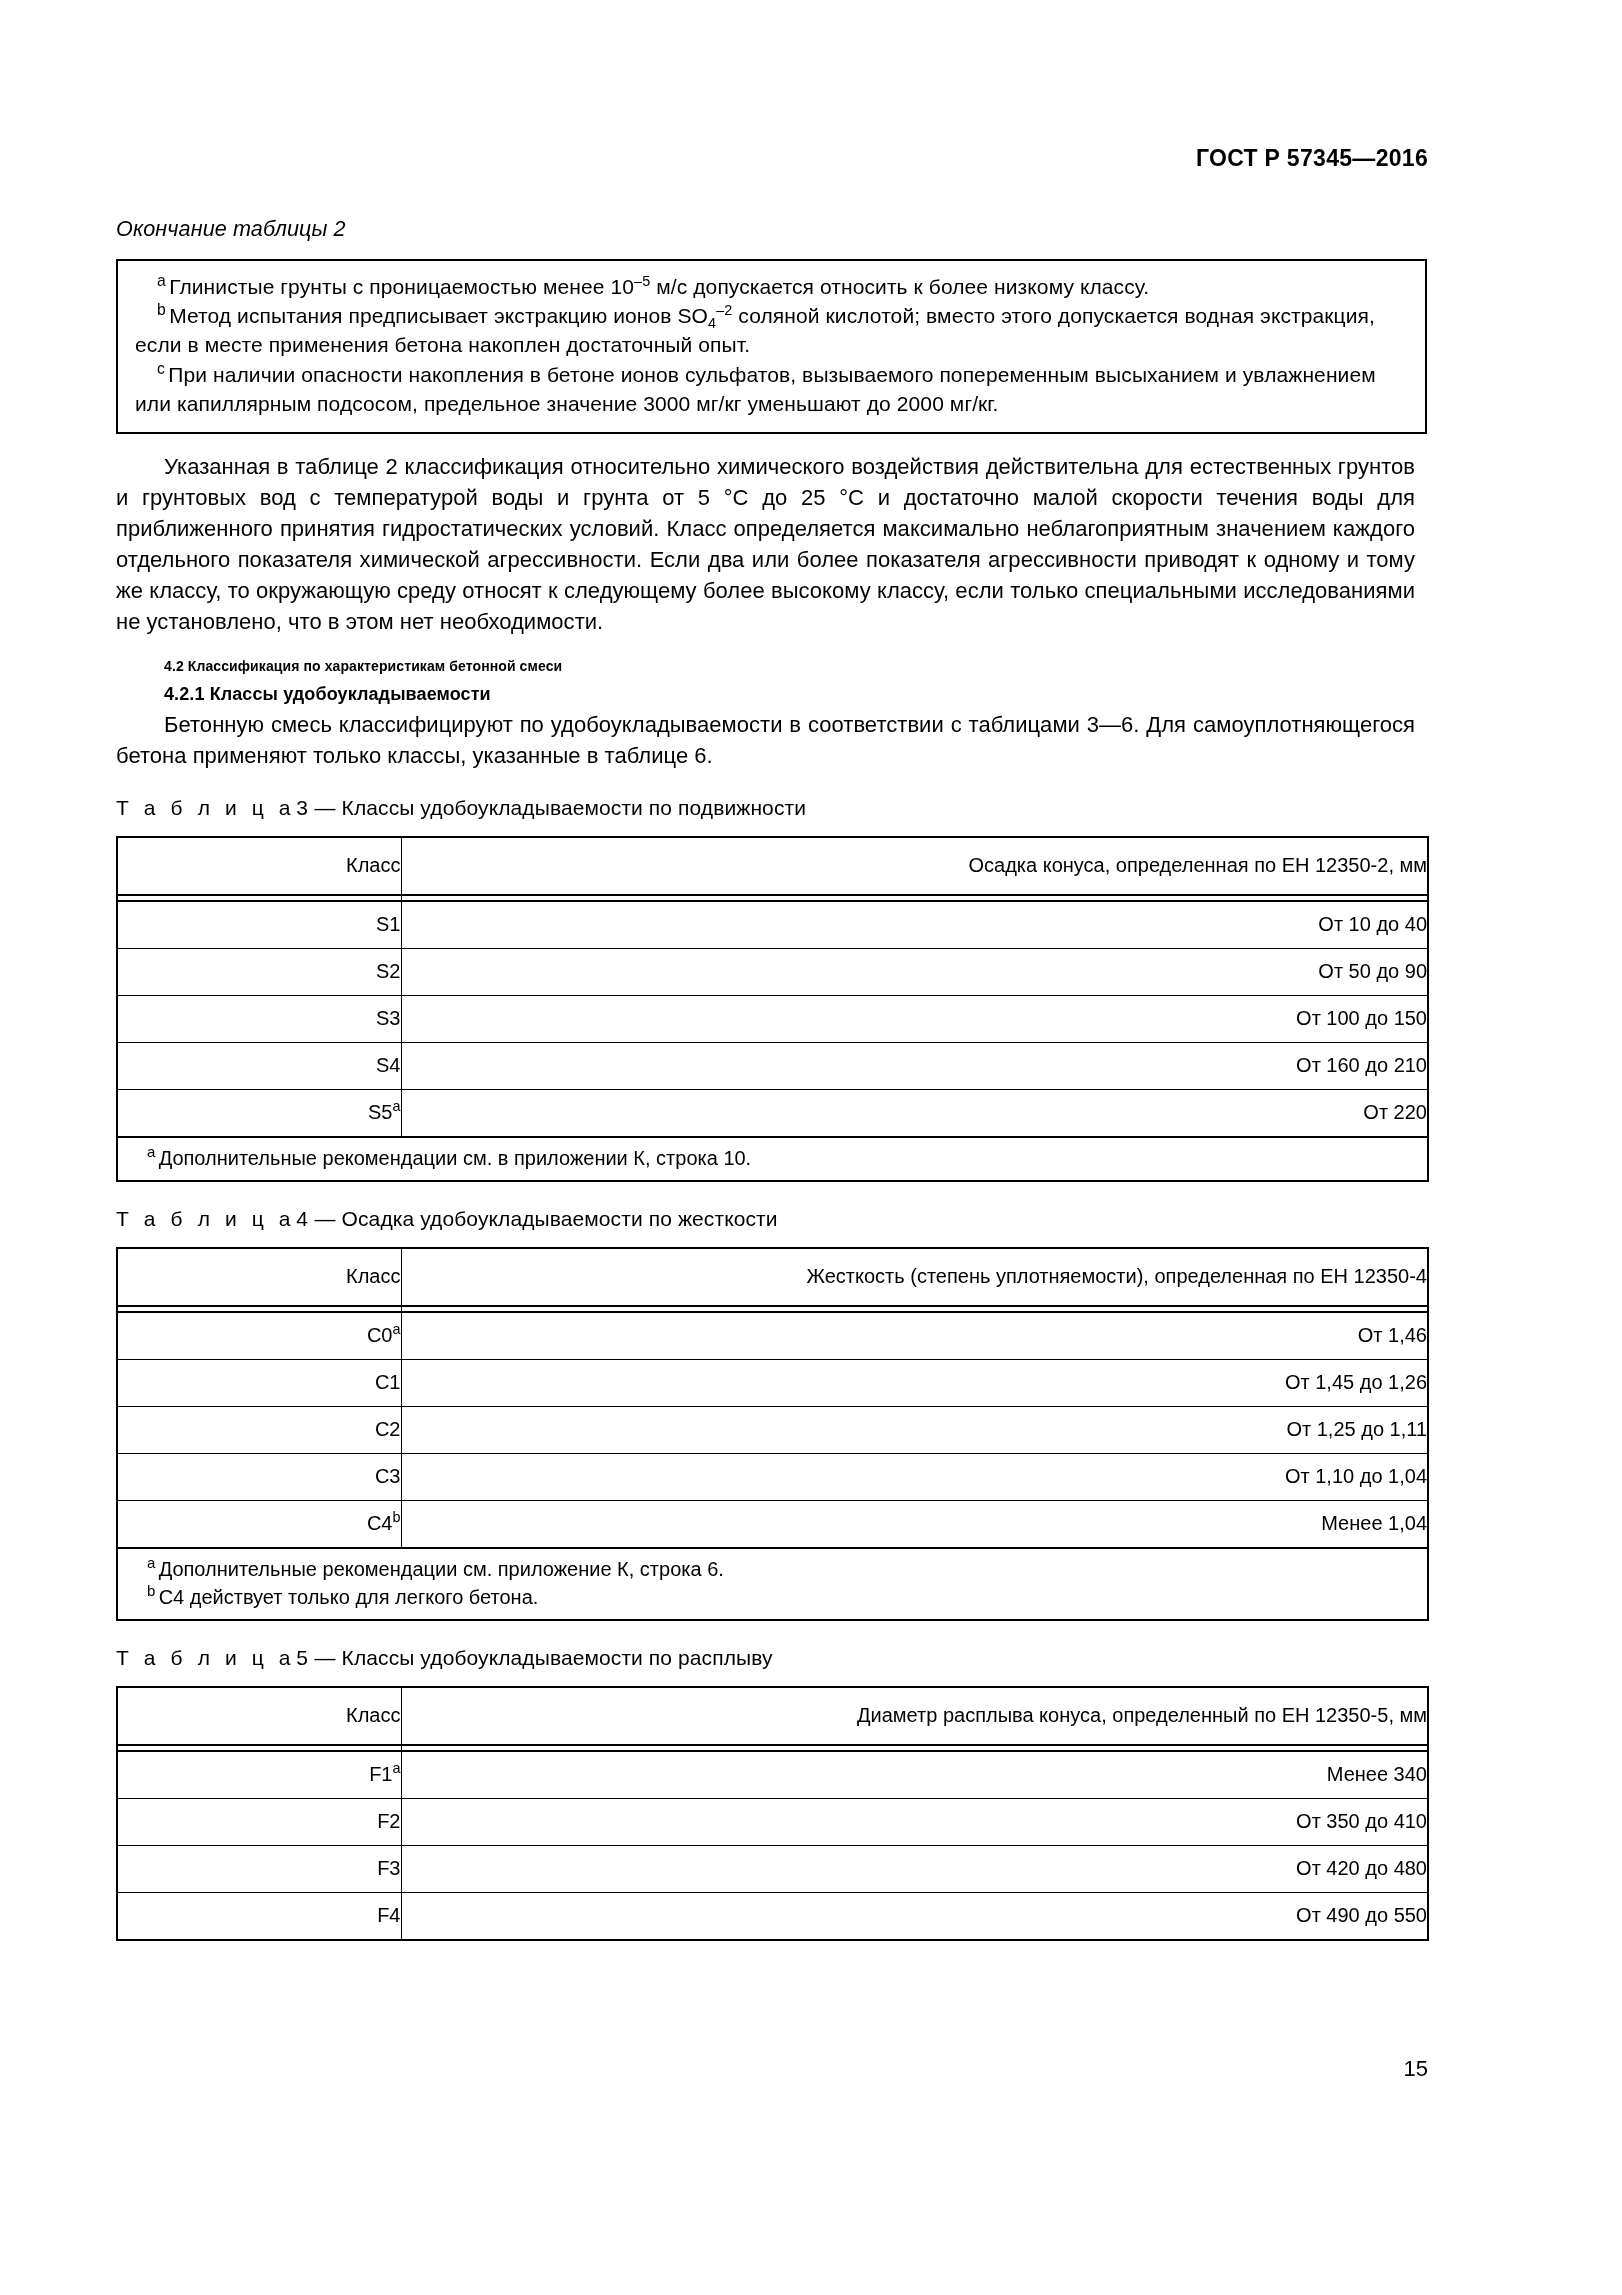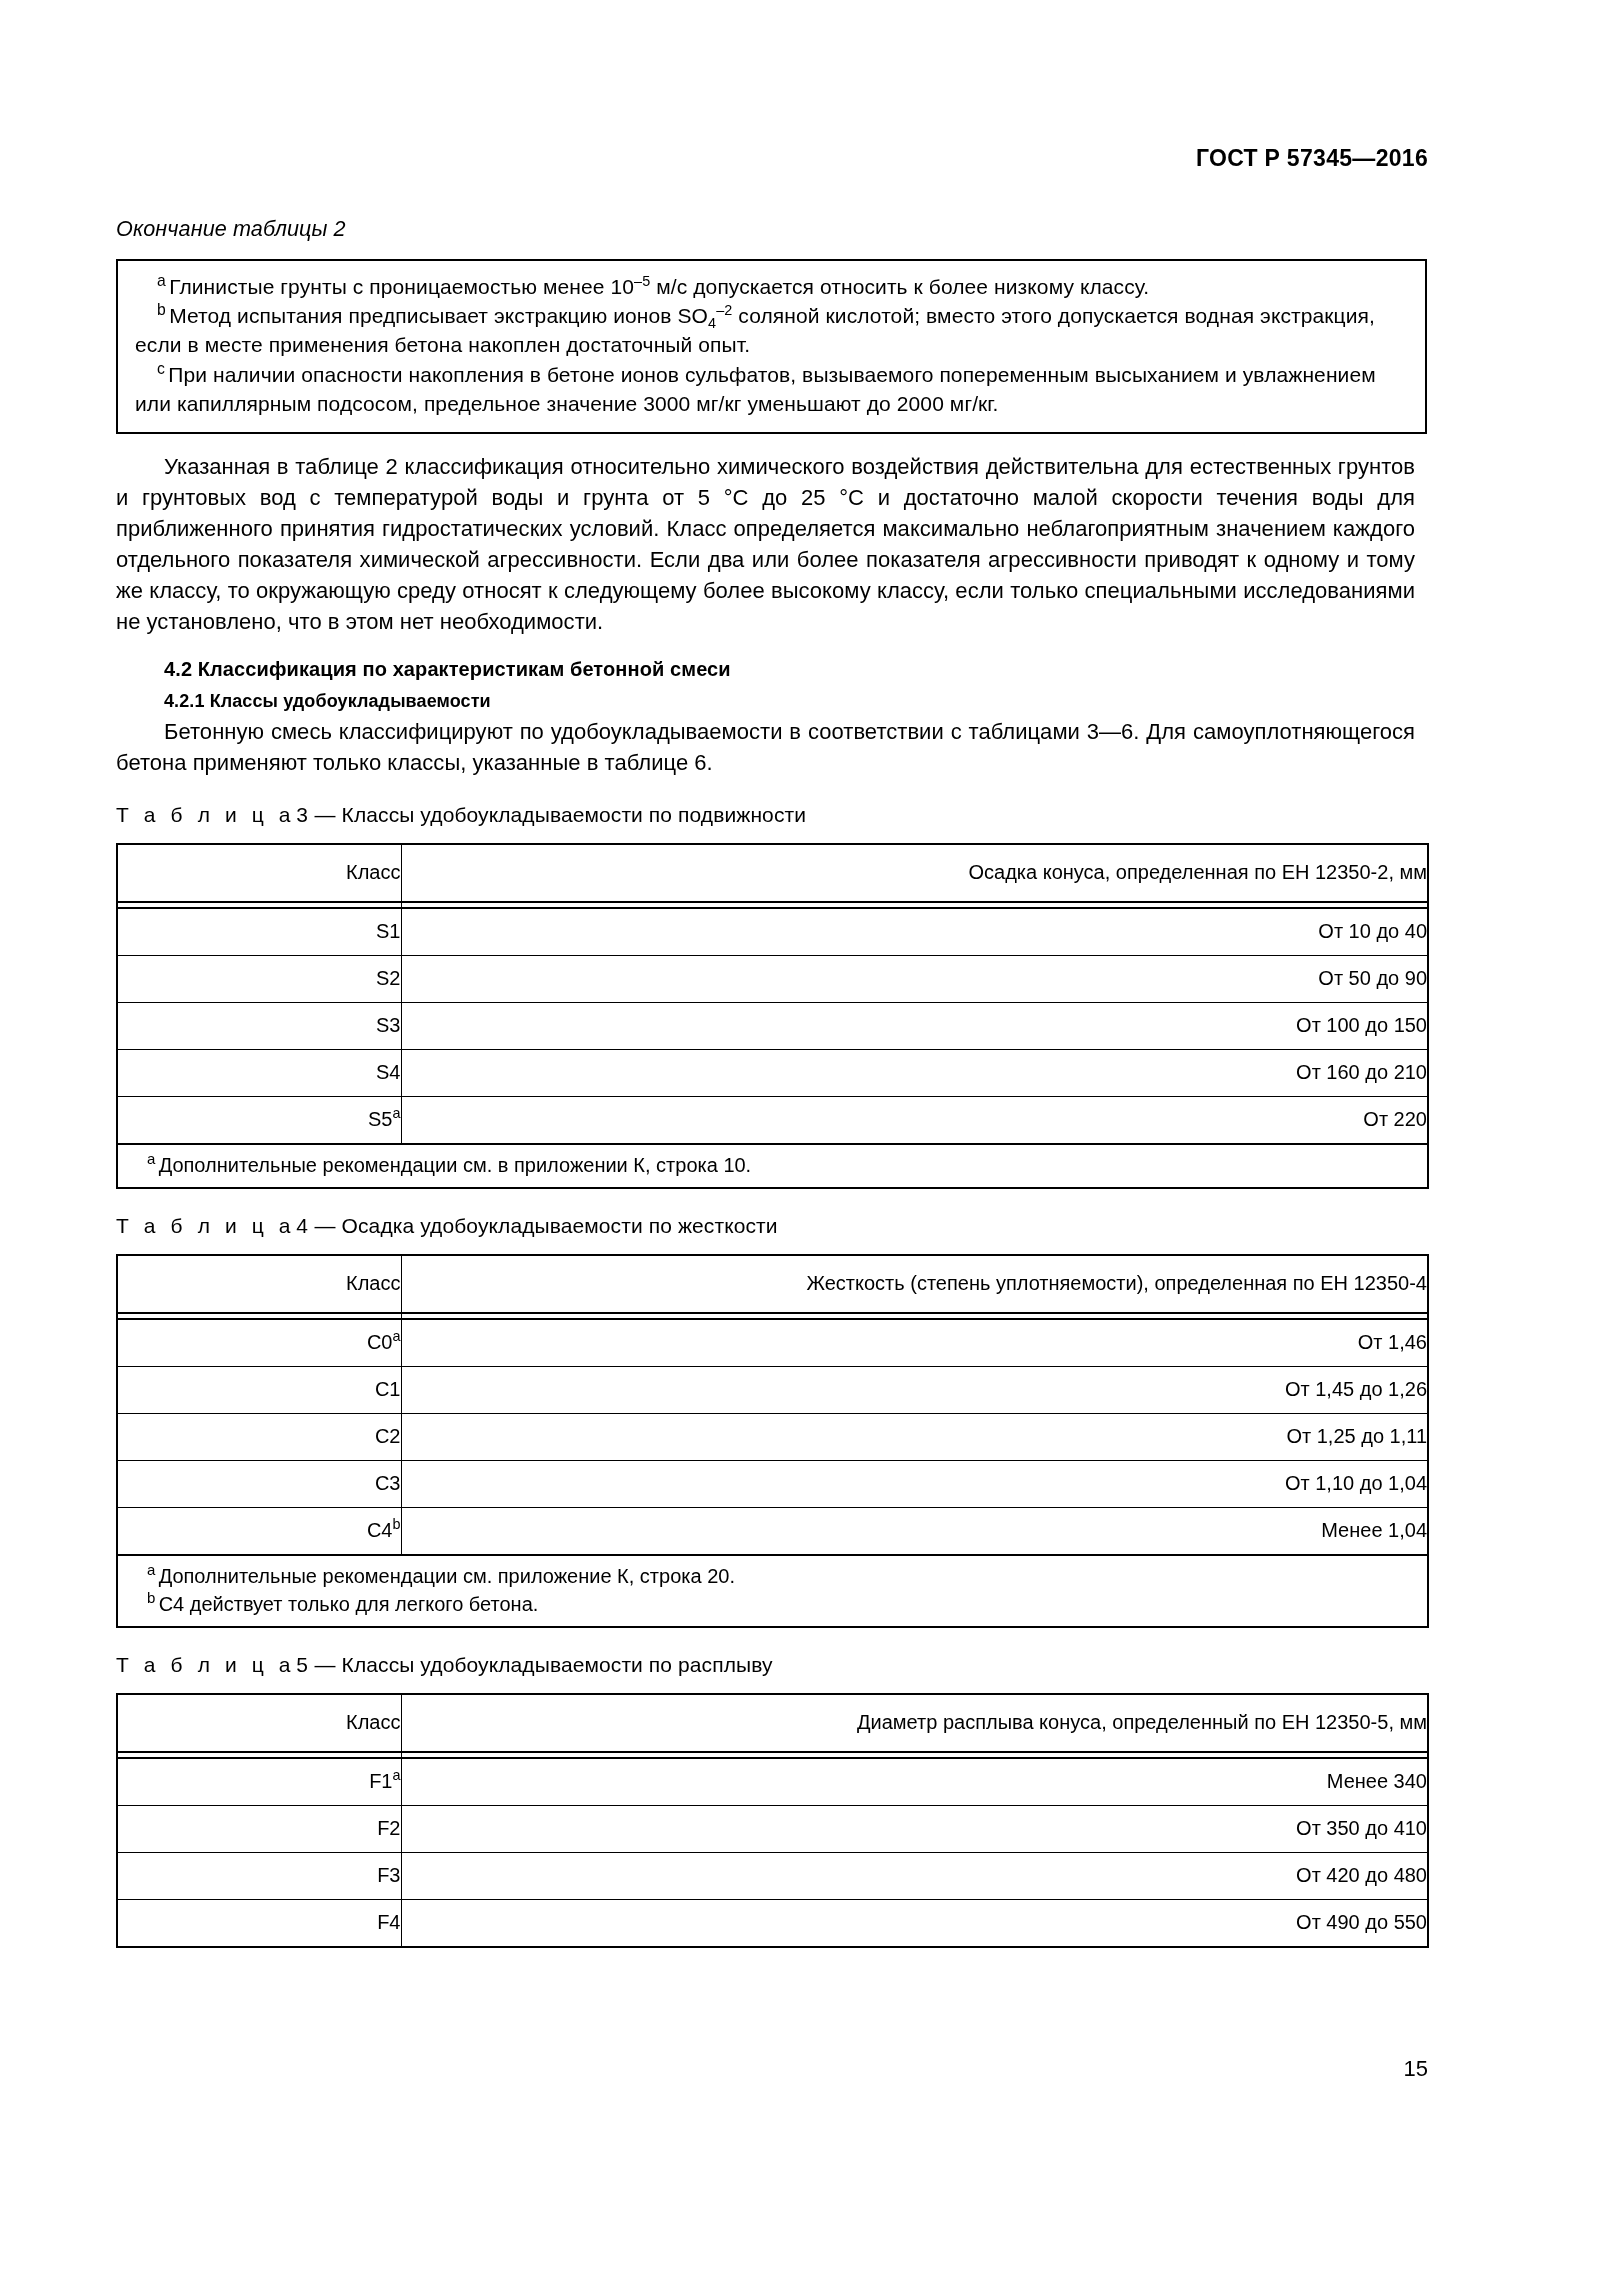--- a/index.html
+++ b/index.html
@@ -76,21 +76,21 @@
   .body-par {
     font-size: 22px;
     line-height: 31px;
     margin: 17px 12px 0 0;
     text-align: justify;
     text-indent: 48px;
     letter-spacing: 0.03px;
   }
 
   h3.heading {
-    font-size: 20px;
+    font-size: 14px;
     font-weight: bold;
     margin: 21.6px 0 0 0;
     text-indent: 48px;
     letter-spacing: 0.1px;
   }
   h4.subheading {
     font-size: 18px;
     font-weight: bold;
     margin: 10px 0 0 0;
     text-indent: 48px;
@@ -289,21 +289,21 @@
         <tr class="data-row">
           <td class="outer-left"><span>C3</span><sup class="small"></sup></td>
           <td class="outer-right">От 1,10 до 1,04</td>
         </tr>
         <tr class="data-row">
           <td class="outer-left"><span>C4</span><sup class="small">b</sup></td>
           <td class="outer-right">Менее 1,04</td>
         </tr>
         <tr class="note-row">
           <td class="outer-left outer-right outer-bottom" colspan="2">
-            <div><span class="note-mark">a</span><span>Дополнительные рекомендации см. приложение К, строка 20.</span></div>
+            <div><span class="note-mark">a</span><span>Дополнительные рекомендации см. приложение К, строка 6.</span></div>
             <div><span class="note-mark">b</span><span>C4 действует только для легкого бетона.</span></div>
           </td>
         </tr>
       </tbody>
     </table>
 
     <div class="tbl-caption">
       <span class="lbl">Т а б л и ц а</span><span class="num">5</span><span>—</span>&nbsp;<span>Классы удобоукладываемости по расплыву</span>
     </div>
 

